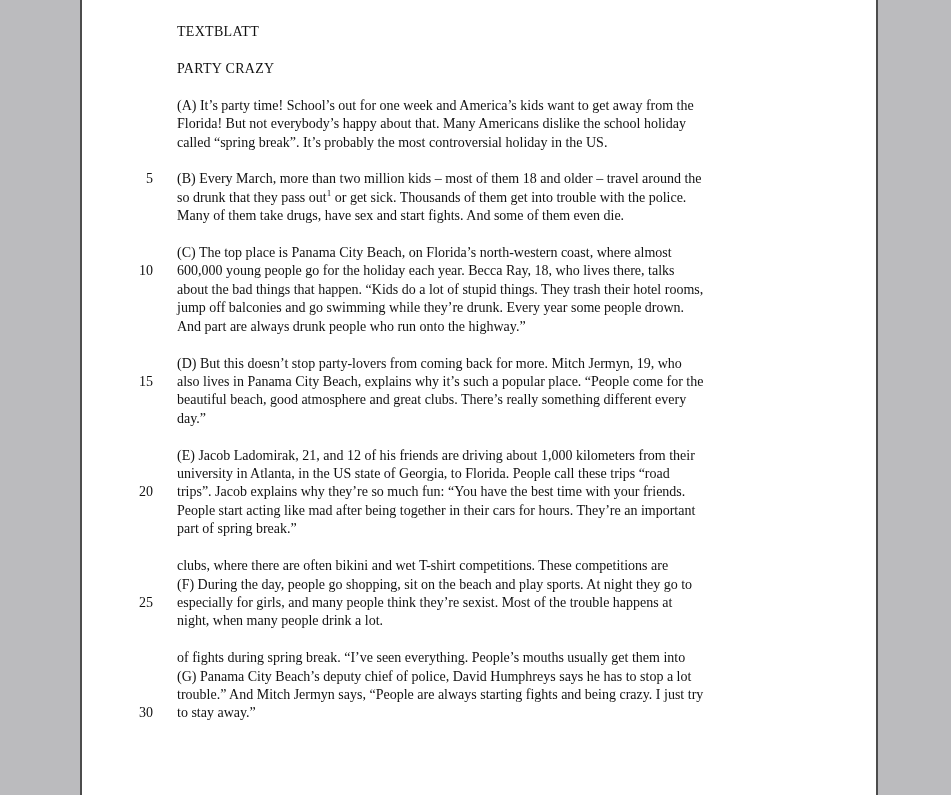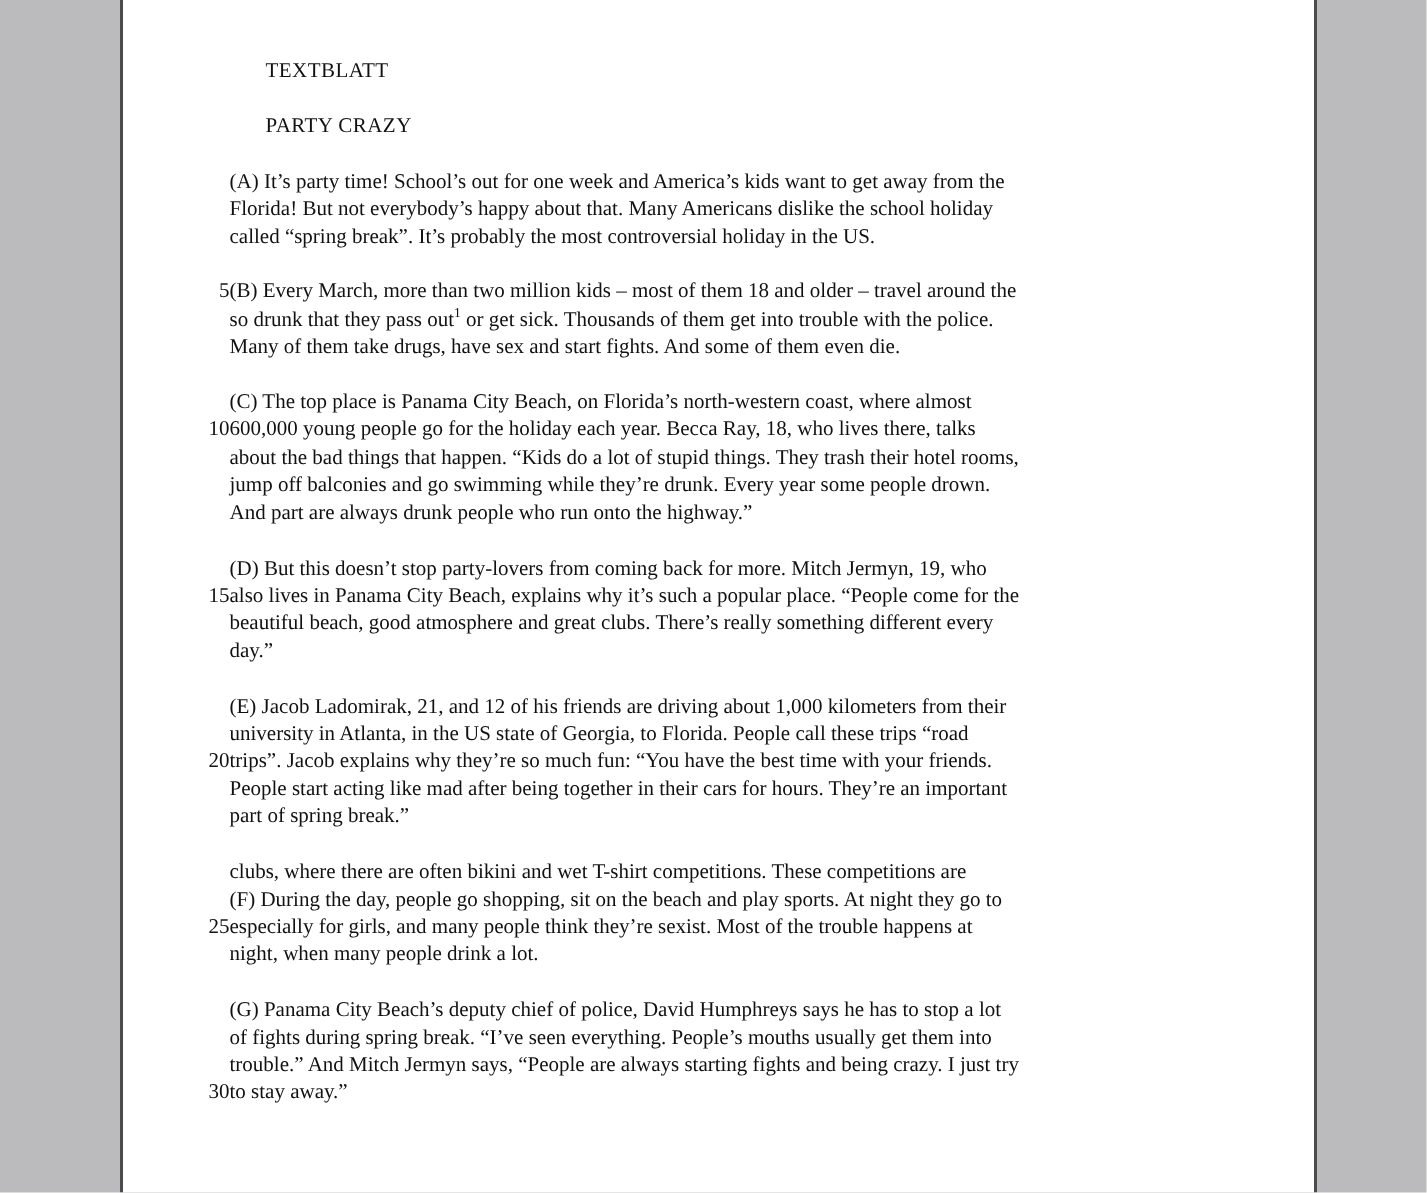--- a/index.html
+++ b/index.html
@@ -20,21 +20,21 @@
     left: 80px;
     top: 0;
     width: 798px;
     height: 795px;
     box-sizing: border-box;
     background: #ffffff;
     border-left: 2px solid #4c4c4c;
     border-right: 2px solid #4c4c4c;
   }
   .content {
-    padding-top: 39px;
+    padding-top: 23px;
     font-size: 14px;
     line-height: 18.42px;
   }
   .doc-header {
     padding-left: 95px;
     letter-spacing: 0.3px;
   }
   .doc-title {
     padding-left: 95px;
     margin-top: 18.42px;
@@ -46,20 +46,21 @@
   }
   .line {
     display: flex;
     white-space: nowrap;
   }
   .lineno {
     flex: 0 0 71px;
     text-align: right;
   }
   .linetext {
+    margin-left: 24px;
   }
   sup.fnote {
     font-size: 9px;
     line-height: 0;
     vertical-align: super;
   }
 </style>
 </head>
 <body>
 
@@ -172,25 +173,25 @@
             <span class="linetext">especially for girls, and many people think they’re sexist. Most of the trouble happens at</span>
           </div>
           <div class="line">
             <span class="lineno"></span>
             <span class="linetext">night, when many people drink a lot.</span>
           </div>
         </div>
         <div class="paragraph">
           <div class="line">
             <span class="lineno"></span>
+            <span class="linetext">of fights during spring break. “I’ve seen everything. People’s mouths usually get them into</span>
+          </div>
+          <div class="line">
+            <span class="lineno"></span>
             <span class="linetext">(G) Panama City Beach’s deputy chief of police, David Humphreys says he has to stop a lot</span>
-          </div>
-          <div class="line">
-            <span class="lineno"></span>
-            <span class="linetext">of fights during spring break. “I’ve seen everything. People’s mouths usually get them into</span>
           </div>
           <div class="line">
             <span class="lineno"></span>
             <span class="linetext">trouble.” And Mitch Jermyn says, “People are always starting fights and being crazy. I just try</span>
           </div>
           <div class="line">
             <span class="lineno">30</span>
             <span class="linetext">to stay away.”</span>
           </div>
         </div>

